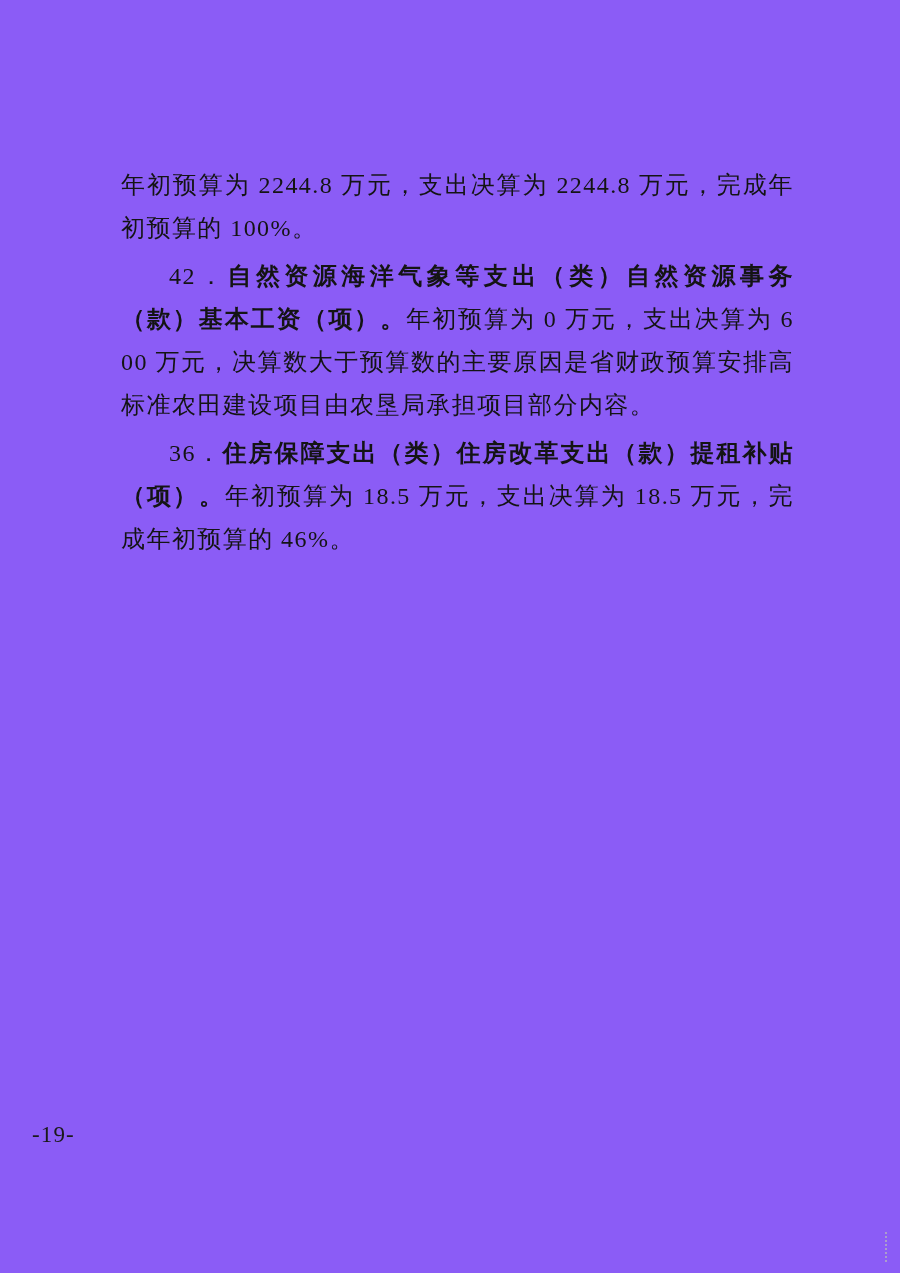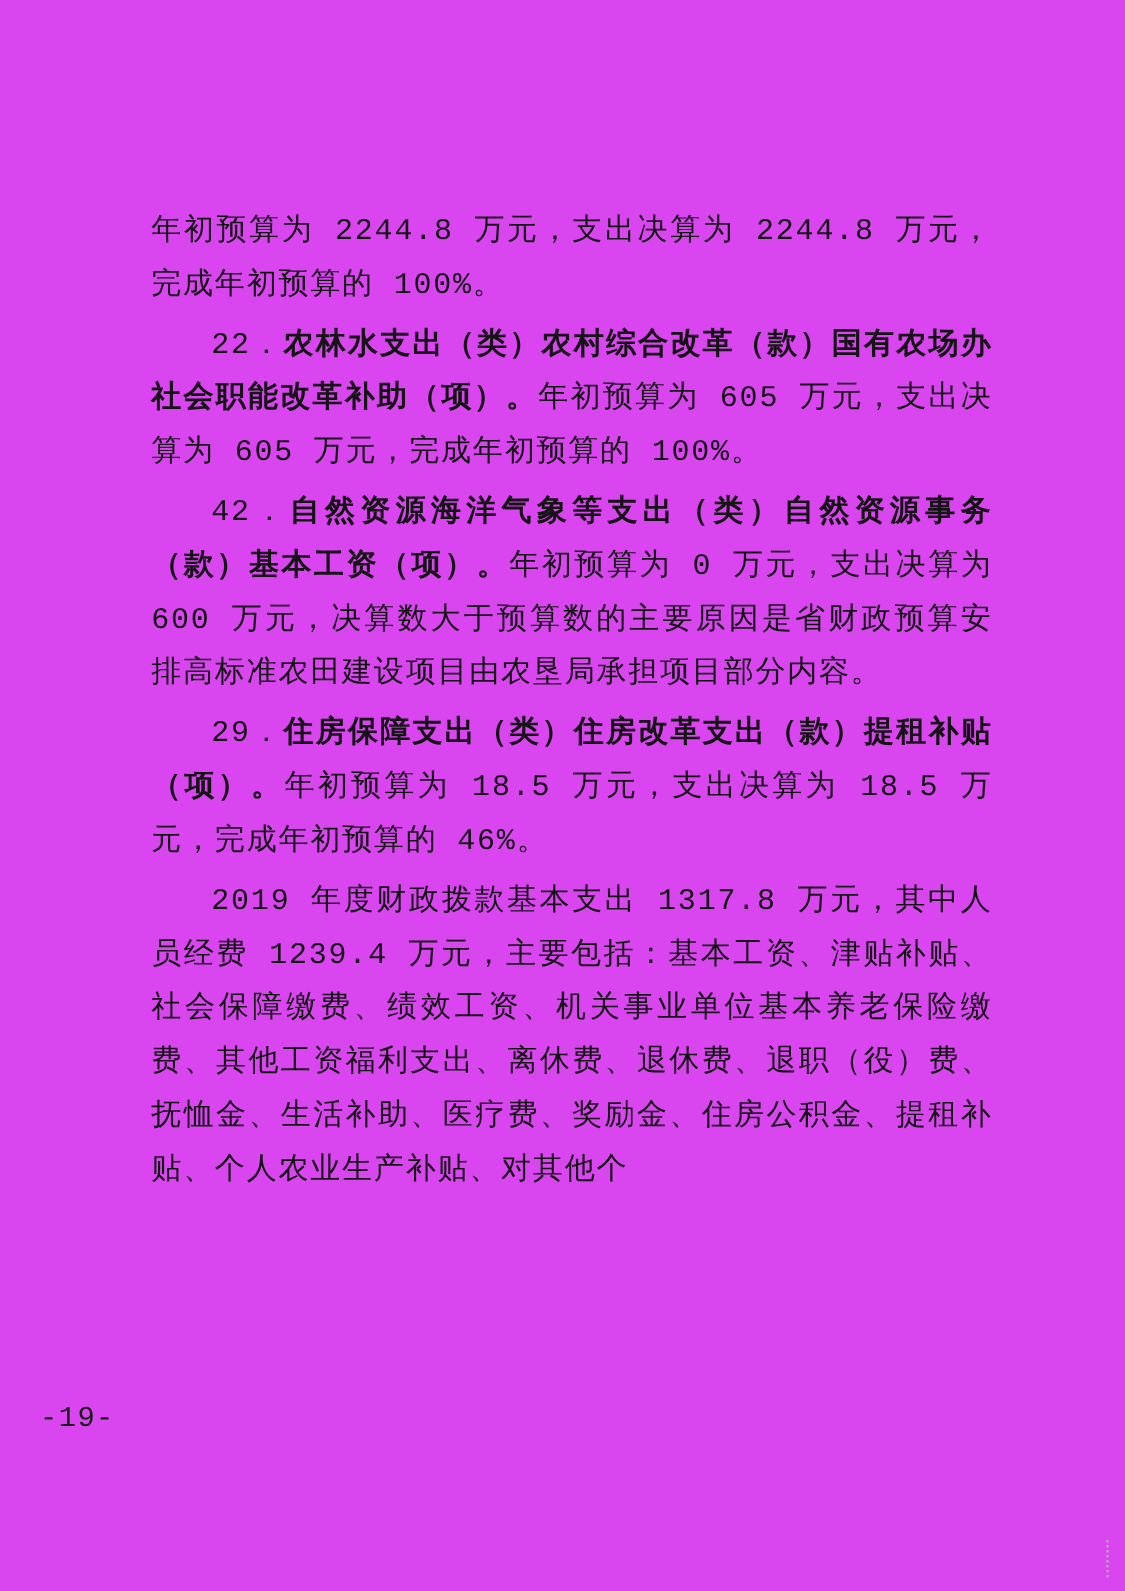--- a/index.html
+++ b/index.html
@@ -4,23 +4,23 @@
 <style>
   html, body {
     margin: 0;
     padding: 0;
     background: #ffffff;
   }
   .page {
     position: relative;
     width: 900px;
     height: 1273px;
-    background: #d946ef;
+    background: #8b5cf6;
     overflow: hidden;
-    font-family: Liberation Mono, monospace;
+    font-family: Liberation Serif, serif;
     color: #141414;
   }
   .doc-body {
     position: absolute;
     left: 121px;
     top: 164px;
     width: 673px;
   }
   .para {
     margin: 0;
@@ -60,20 +60,18 @@
     border-right: 2px dotted #b9b9b9;
     opacity: 0.7;
   }
 </style>
 </head>
 <body>
 
 <div class="page">
   <div class="doc-body">
       <p class="para"><span class="text-run">年初预算为 2244.8 万元，支出决算为 2244.8 万元，完成年初预算的 100%。</span></p>
-      <p class="para indent"><span class="text-run">22．</span><span class="bold-run">农林水支出（类）农村综合改革（款）国有农场办社会职能改革补助（项）。</span><span class="text-run">年初预算为 605 万元，支出决算为 605 万元，完成年初预算的 100%。</span></p>
       <p class="para indent"><span class="text-run">42．</span><span class="bold-run">自然资源海洋气象等支出（类）自然资源事务（款）基本工资（项）。</span><span class="text-run">年初预算为 0 万元，支出决算为 600 万元，决算数大于预算数的主要原因是省财政预算安排高标准农田建设项目由农垦局承担项目部分内容。</span></p>
-      <p class="para indent"><span class="text-run">29．</span><span class="bold-run">住房保障支出（类）住房改革支出（款）提租补贴（项）。</span><span class="text-run">年初预算为 18.5 万元，支出决算为 18.5 万元，完成年初预算的 46%。</span></p>
-      <p class="para indent"><span class="text-run">2019 年度财政拨款基本支出 1317.8 万元，其中人员经费 1239.4 万元，主要包括：基本工资、津贴补贴、社会保障缴费、绩效工资、机关事业单位基本养老保险缴费、其他工资福利支出、离休费、退休费、退职（役）费、抚恤金、生活补助、医疗费、奖励金、住房公积金、提租补贴、个人农业生产补贴、对其他个</span></p>
+      <p class="para indent"><span class="text-run">36．</span><span class="bold-run">住房保障支出（类）住房改革支出（款）提租补贴（项）。</span><span class="text-run">年初预算为 18.5 万元，支出决算为 18.5 万元，完成年初预算的 46%。</span></p>
     </div>
   <div class="page-number">-19-</div>
   <div class="scan-artifact"></div>
 </div>
 
 </body></html>

